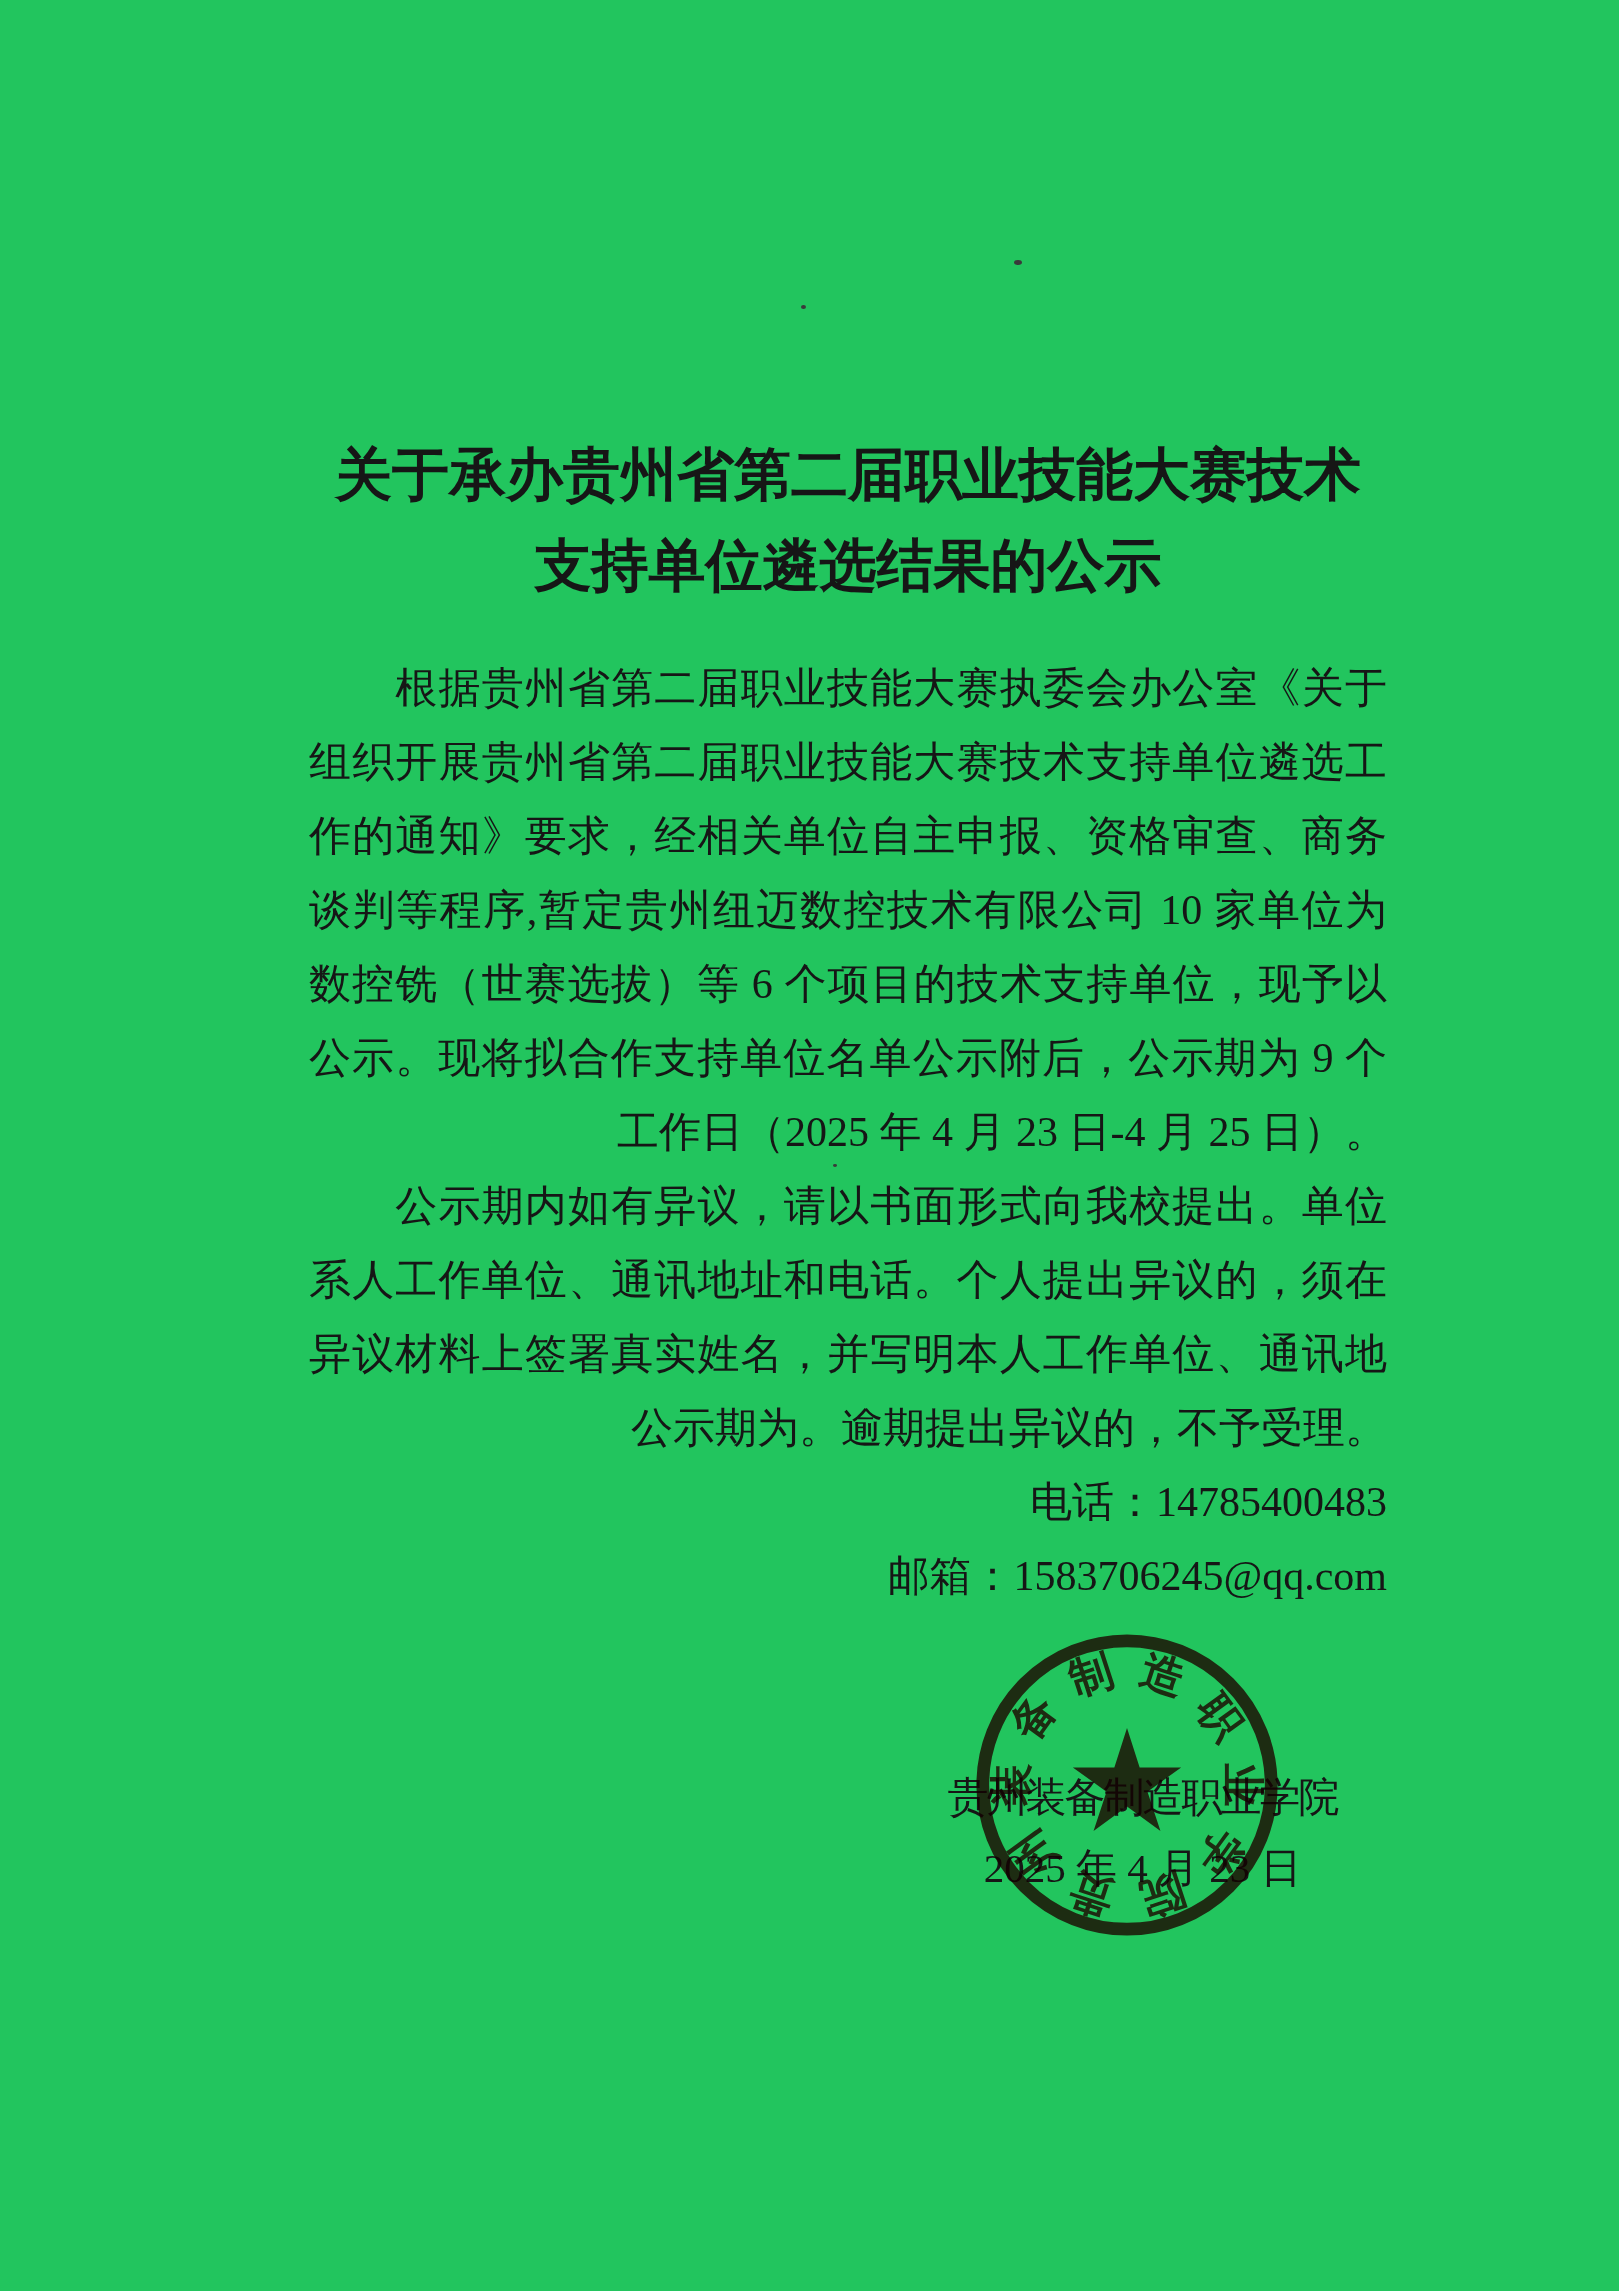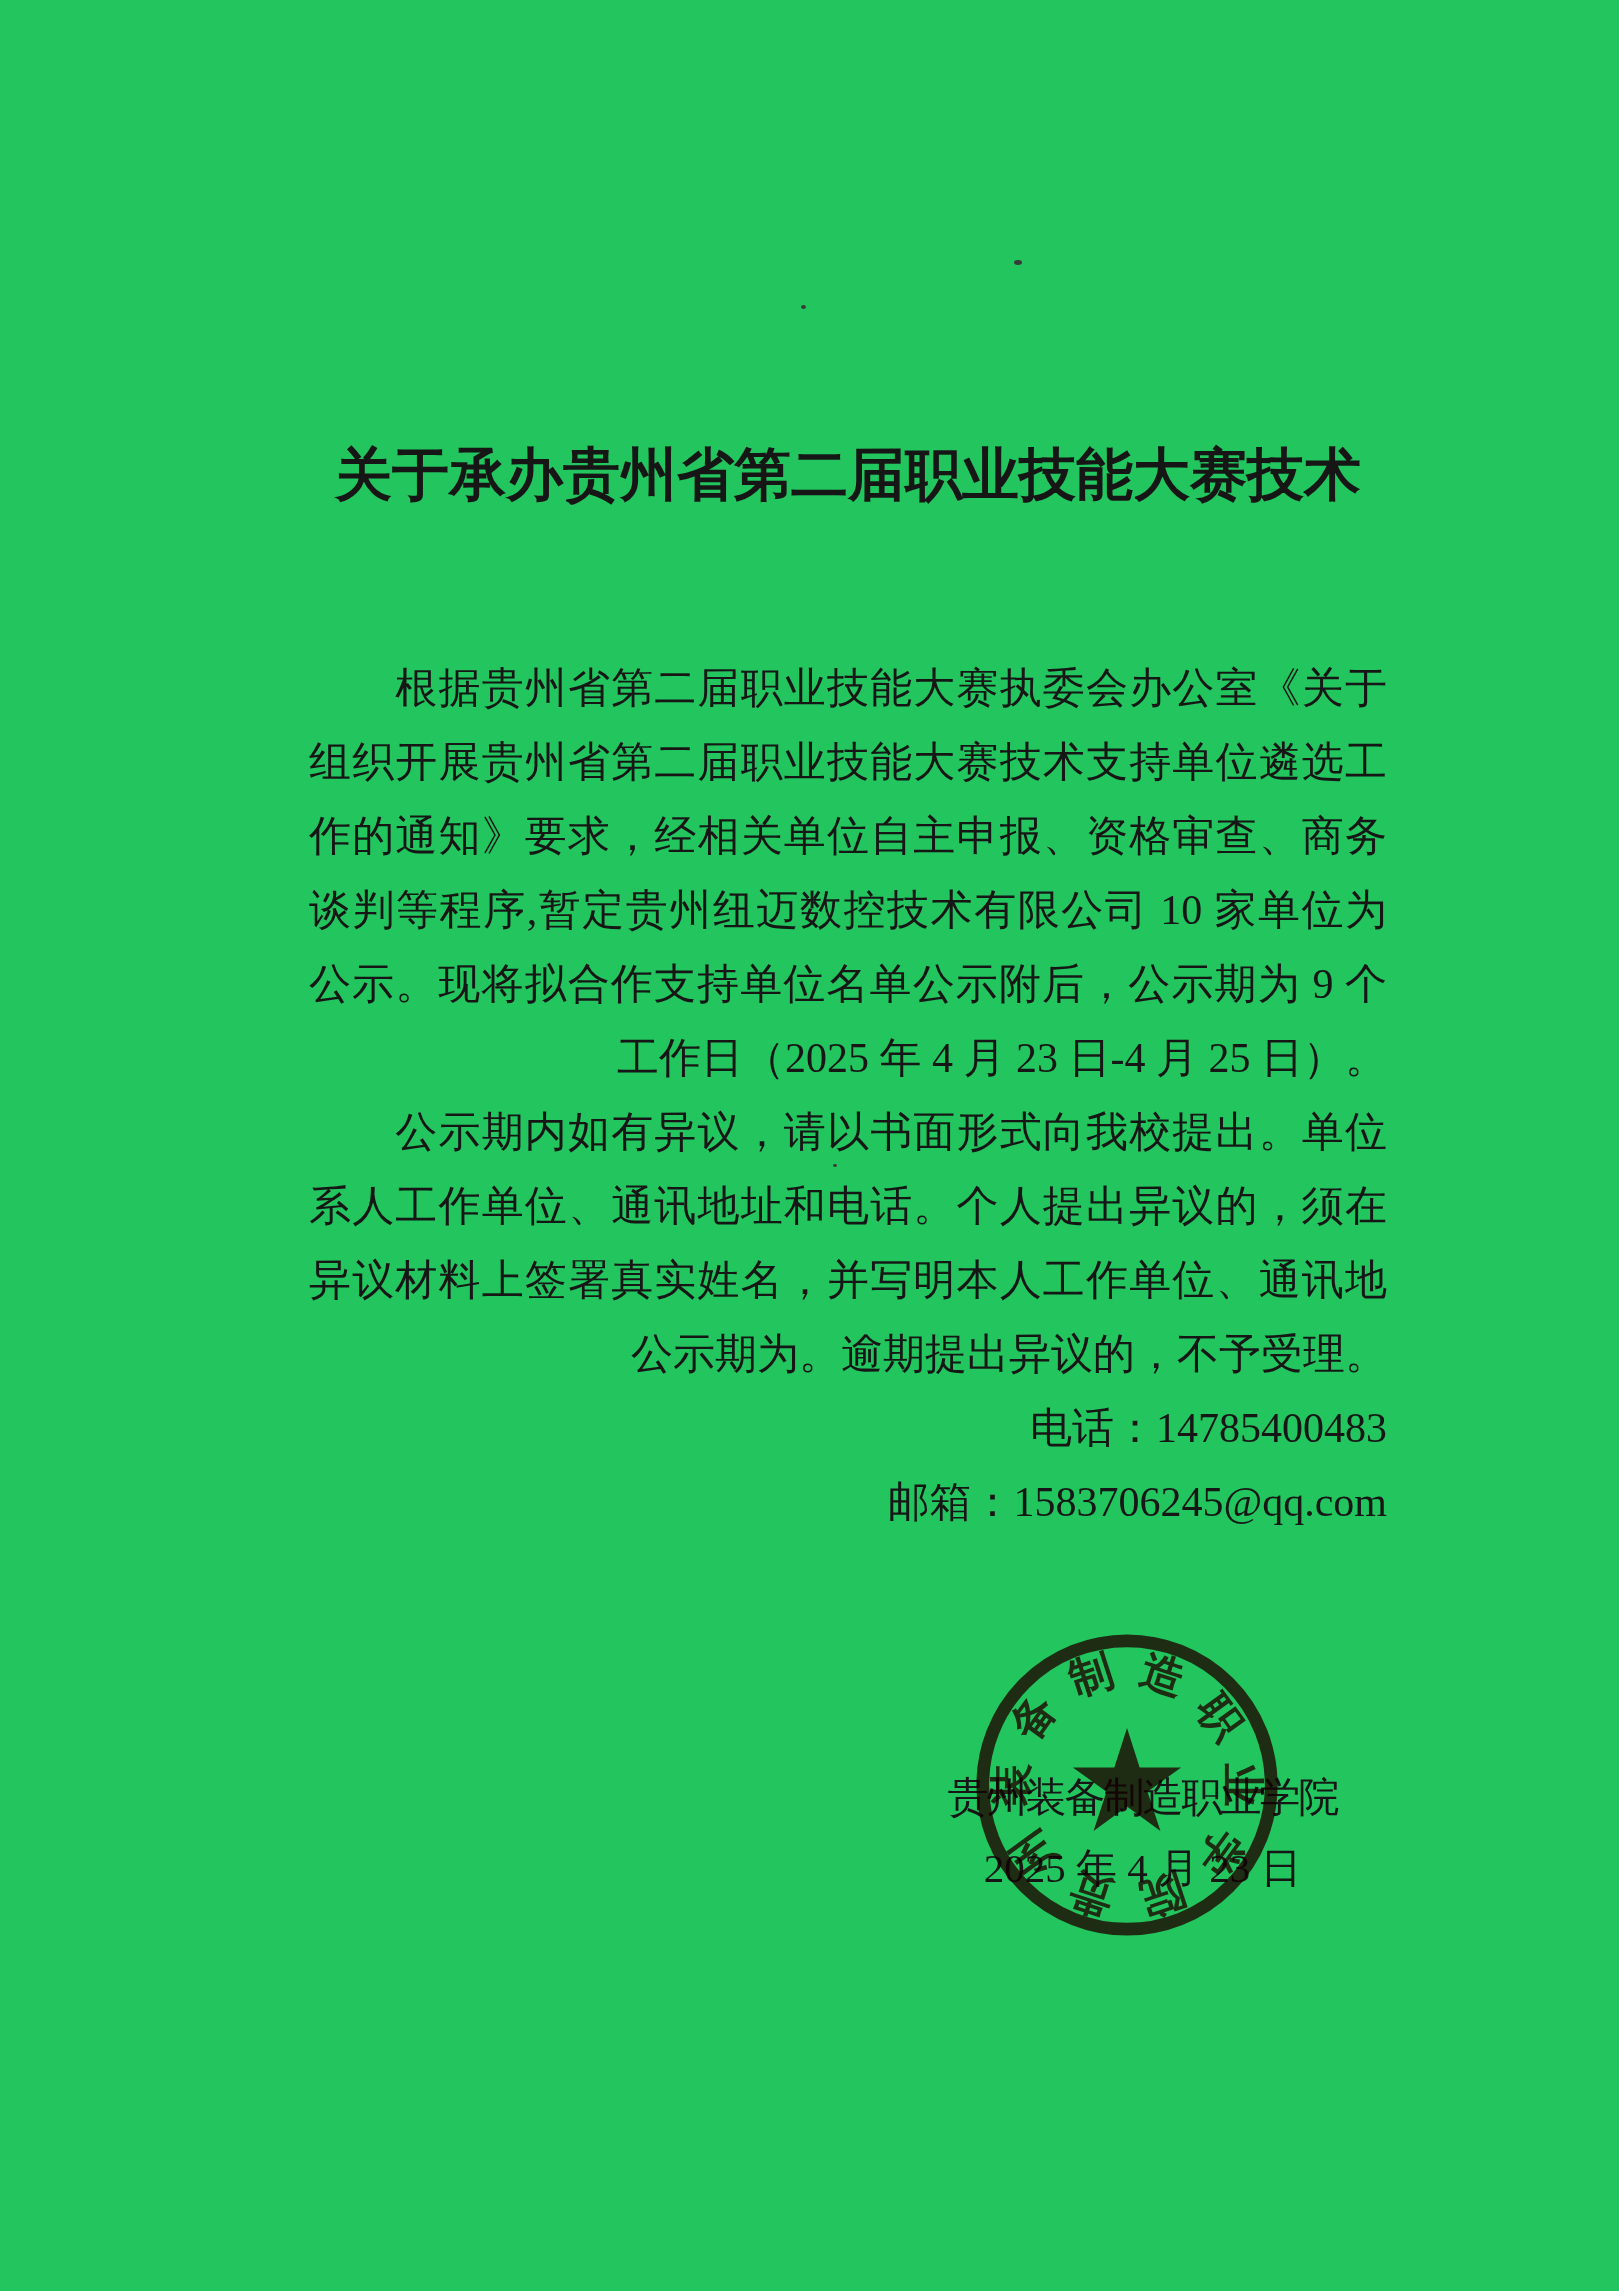--- a/index.html
+++ b/index.html
@@ -33,27 +33,29 @@
   }
   .speck{position:absolute;background:#3a3a3a;border-radius:50%;}
 </style>
 </head>
 <body>
 
 <div class="page" style="background: #22c55e; color: rgb(22, 22, 22);">
 
   <div class="title">
     <div>关于承办贵州省第二届职业技能大赛技术</div>
+    <div>支持单位遴选结果的公示</div>
   </div>
 
   <div class="body-block" id="body-lines">
       <div class="bline fill">　　根据贵州省第二届职业技能大赛执委会办公室《关于</div>
       <div class="bline fill">组织开展贵州省第二届职业技能大赛技术支持单位遴选工</div>
       <div class="bline fill">作的通知》要求，经相关单位自主申报、资格审查、商务</div>
       <div class="bline fill">谈判等程序,暂定贵州纽迈数控技术有限公司 10 家单位为</div>
+      <div class="bline fill">数控铣（世赛选拔）等 6 个项目的技术支持单位，现予以</div>
       <div class="bline fill">公示。现将拟合作支持单位名单公示附后，公示期为 9 个</div>
       <div class="bline">工作日（2025 年 4 月 23 日-4 月 25 日）。</div>
       <div class="bline fill">　　公示期内如有异议，请以书面形式向我校提出。单位</div>
       <div class="bline fill">系人工作单位、通讯地址和电话。个人提出异议的，须在</div>
       <div class="bline fill">异议材料上签署真实姓名，并写明本人工作单位、通讯地</div>
       <div class="bline">公示期为。逾期提出异议的，不予受理。</div>
       <div class="bline">　　电话：14785400483</div>
       <div class="bline">　　邮箱：1583706245@qq.com</div>
     </div>
 

